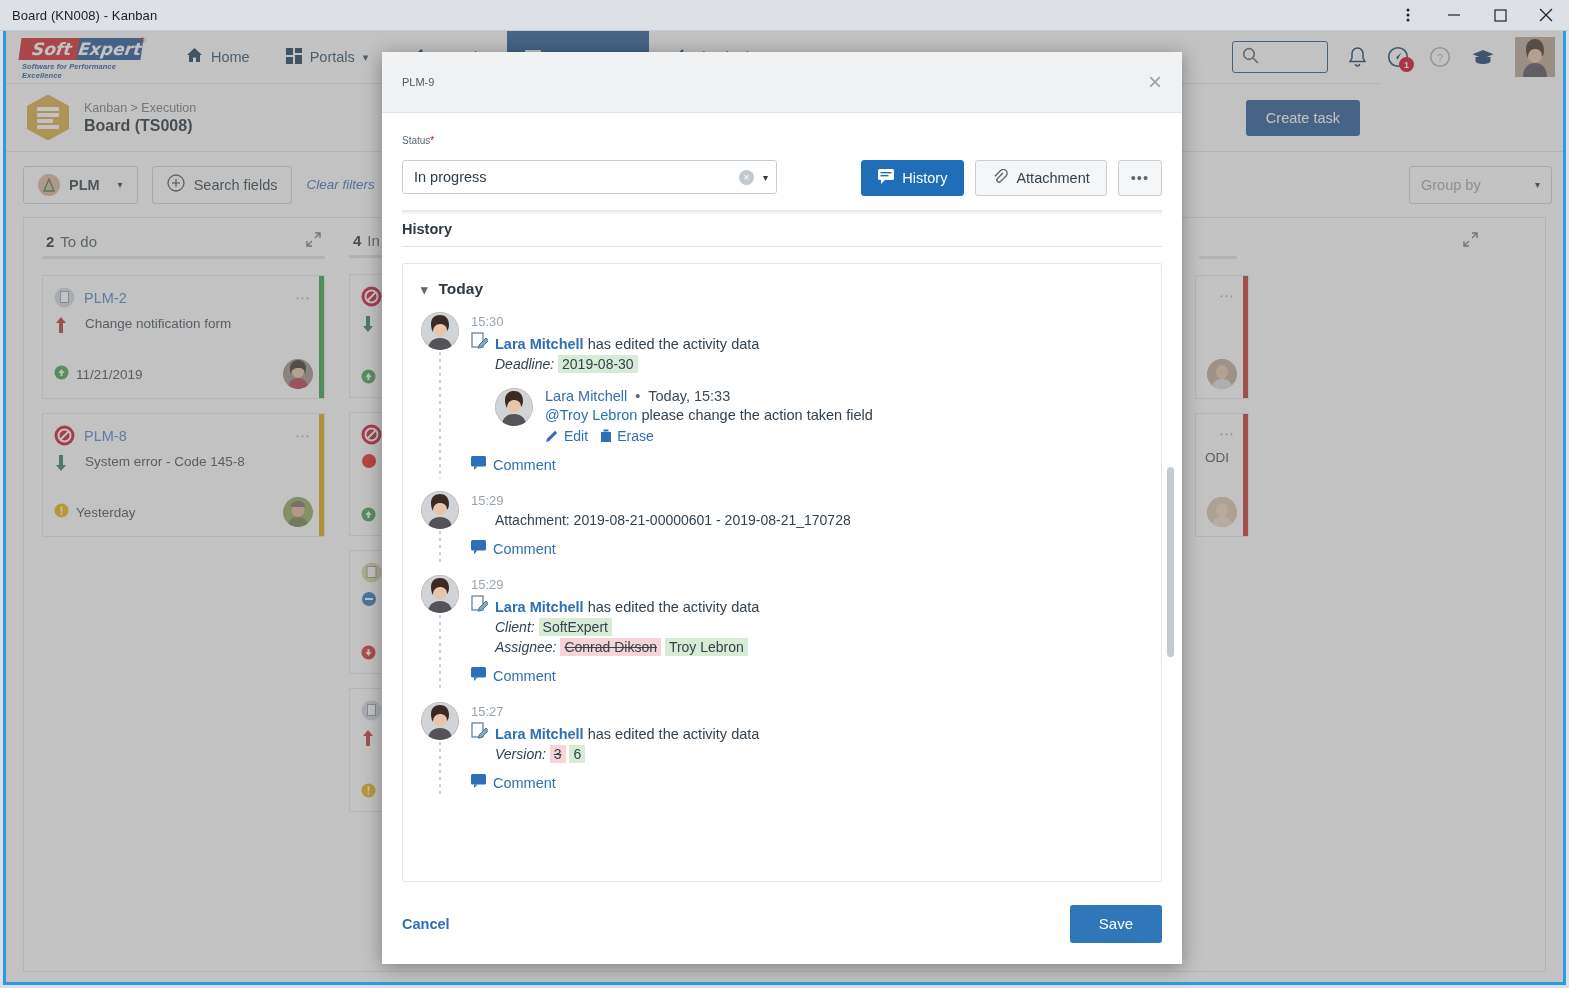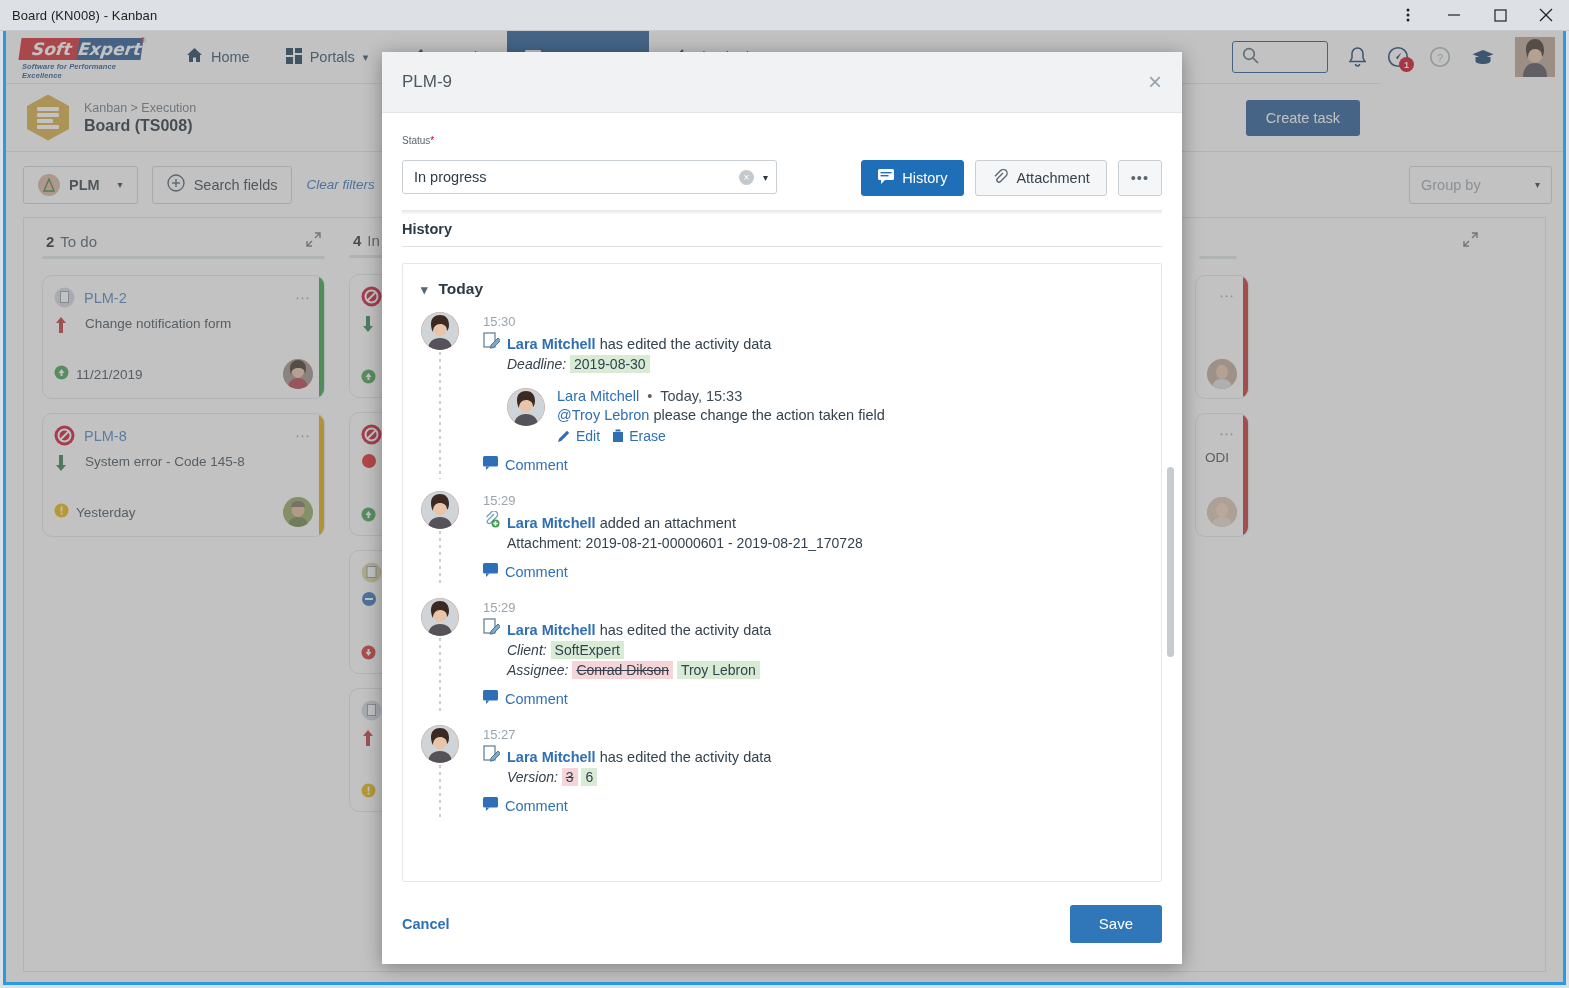--- a/index.html
+++ b/index.html
@@ -133,21 +133,21 @@
     position: absolute; left: 17px; top: 186px; right: 17px; bottom: 10px;
     background: #fff; border: 1px solid #e0e3e6; padding: 14px 0 0 18px;
     display: flex; gap: 24px; overflow: hidden;
   }
   .col { width: 283px; flex: none; }
   .col-hdr { display: flex; align-items: center; font-size: 15px; color: #4a5862; padding: 0 4px 6px 4px; }
   .col-hdr b { color: #1c2a33; margin-right: 6px; }
   .col-rule { height: 3px; background: #dfe3e6; border-radius: 2px; margin-bottom: 16px; }
   .card {
     position: relative; background: #fff; border: 1px solid #e2e5e8;
-    border-radius: 10px; height: 124px; margin-bottom: 14px; padding: 11px 13px 9px 11px;
+    border-radius: 0; height: 124px; margin-bottom: 14px; padding: 11px 13px 9px 11px;
     overflow: hidden;
   }
   .card .edge { position: absolute; right: 0; top: 0; bottom: 0; width: 5px; }
   .card-top { display: flex; align-items: center; gap: 8px; }
   .card-id { color: #4b7fc0; font-size: 14.5px; }
   .card-dots { margin-left: auto; color: #9aa4ac; font-size: 15px; letter-spacing: 1px; }
   .card-title { display: flex; gap: 9px; margin-top: 7px; font-size: 13.5px; color: #3d4a54; line-height: 1.25; }
   .card-foot { position: absolute; left: 11px; right: 11px; bottom: 9px; display: flex; align-items: center; gap: 7px; }
   .card-date { font-size: 13.5px; color: #3d4a54; }
   .card-foot .avatar-img { margin-left: auto; width: 30px; height: 30px; }
@@ -156,21 +156,21 @@
   
   .overlay { position: absolute; inset: 0; background: rgba(120,120,120,0.45); }
   .modal {
     position: absolute; left: 382px; top: 52px; width: 800px; height: 912px;
     background: #fff; box-shadow: 0 3px 18px rgba(0,0,0,.35); display: flex; flex-direction: column;
   }
   .modal-hdr {
     height: 61px; background: #f1f2f3; border-bottom: 1px solid #e2e4e6;
     display: flex; align-items: center; padding: 0 20px;
   }
-  .modal-title { font-size: 17px; color: #4c5963; }
+  .modal-title { font-size: 11px; color: #4c5963; }
   .modal-close { margin-left: auto; color: #9aa4ac; font-size: 24px; line-height: 1; }
   .modal-top { padding: 22px 20px 0 20px; }
   .fld-label { font-size: 10px; color: #5a6670; margin-bottom: 14px; }
   .fld-label .req { color: #d0021b; }
   .row-actions { display: flex; align-items: flex-start; gap: 14px; }
   .select-box {
     width: 375px; height: 34px; border: 1px solid #c9ced3; border-radius: 3px;
     display: flex; align-items: center; padding: 0 8px 0 11px; font-size: 14.5px; color: #2e3c47;
   }
   .select-clear {
@@ -188,21 +188,21 @@
   .sep-shadow { margin: 14px 20px 0 20px; height: 5px;
     background: linear-gradient(to bottom, rgba(0,0,0,.10), rgba(0,0,0,0)); }
   .sect-title { padding: 6px 20px 9px 20px; font-size: 14.5px; font-weight: bold; color: #2c3a45; }
   .sect-rule { margin: 0 20px; height: 1px; background: #dfe3e6; }
 
   .hist-wrap { flex: 1; position: relative; overflow: hidden; padding: 16px 20px 0 20px; }
   .hist-panel { border: 1px solid #e4e7ea; border-radius: 2px; height: 100%; padding: 16px 18px 0 18px; position: relative; overflow: hidden; }
   .today-hdr { display: flex; align-items: center; gap: 11px; font-size: 15.5px; font-weight: bold; color: #2c3a45; margin-bottom: 14px; }
   .chev { color: #5a6670; font-size: 13px; }
 
-  .entry { display: flex; gap: 24px; position: relative; padding-bottom: 18px; }
+  .entry { display: flex; gap: 12px; position: relative; padding-bottom: 18px; }
   .entry .av-col { width: 38px; flex: none; position: relative; }
   .entry .av-col .avatar-img { width: 38px; height: 38px; }
   .dashline {
     position: absolute; left: 18px; top: 40px; bottom: -6px; width: 2px;
     background-image: linear-gradient(to bottom, #c9ced3 50%, rgba(255,255,255,0) 0%);
     background-size: 2px 7px; background-repeat: repeat-y;
   }
   .entry .body { flex: 1; padding-top: 2px; }
   .e-time { font-size: 13px; color: #9aa4ac; margin-bottom: 3px; }
   .e-line { display: flex; align-items: flex-end; gap: 7px; font-size: 14.5px; color: #33424e; }
@@ -839,32 +839,20 @@
                   <circle cx="19" cy="19" r="18.5" fill="#cfd4d8"></circle>
                   <ellipse cx="19" cy="16" rx="7" ry="8.5" fill="#e8c4a8"></ellipse>
                   <path d="M7 38c0-8 5-12 12-12s12 4 12 12z" fill="#55525a"></path>
                   <path d="M10 12c0-6 4-9 9-9s9 3 9 10c0 4-2 6-2 6 0-5-3-7-7-7s-7 3-7 8c0 0-2-3-2-8z" fill="#3a2a22"></path>
                 </svg>
             </span>
             <div class="dashline"></div>
           </div>
           <div class="body">
             <div class="e-time">15:29</div>
-            <div class="e-line">
-              <span>
-                <svg width="17" height="17" viewBox="0 0 17 17">
-                    <path d="M11 3L5 9a2 2 0 102.8 2.8L13.5 6a3.5 3.5 0 10-5-5L3.5 6" fill="none" stroke="#7aa0bb" stroke-width="1.4"></path>
-                    <circle cx="12.5" cy="12.5" r="4" fill="#3f9e4d"></circle>
-                    <rect x="11.7" y="10.2" width="1.6" height="4.6" fill="#fff"></rect>
-                    <rect x="10.2" y="11.7" width="4.6" height="1.6" fill="#fff"></rect>
-                  </svg>
-              </span>
-              <span><span class="e-user">Lara Mitchell</span>
-              <span>added an attachment</span></span>
-            </div>
             <div class="e-plain">Attachment: 2019-08-21-00000601 - 2019-08-21_170728</div>
             <div class="comment-link">
               <span>
                 <svg width="15" height="14" viewBox="0 0 15 14">
                     <rect x="0" y="0" width="15" height="10.5" rx="1.5" fill="#2f6fb5"></rect>
                     <path d="M3 10.5V14l3.5-3.5z" fill="#2f6fb5"></path>
                   </svg>
               </span>
               <span>Comment</span>
             </div>

